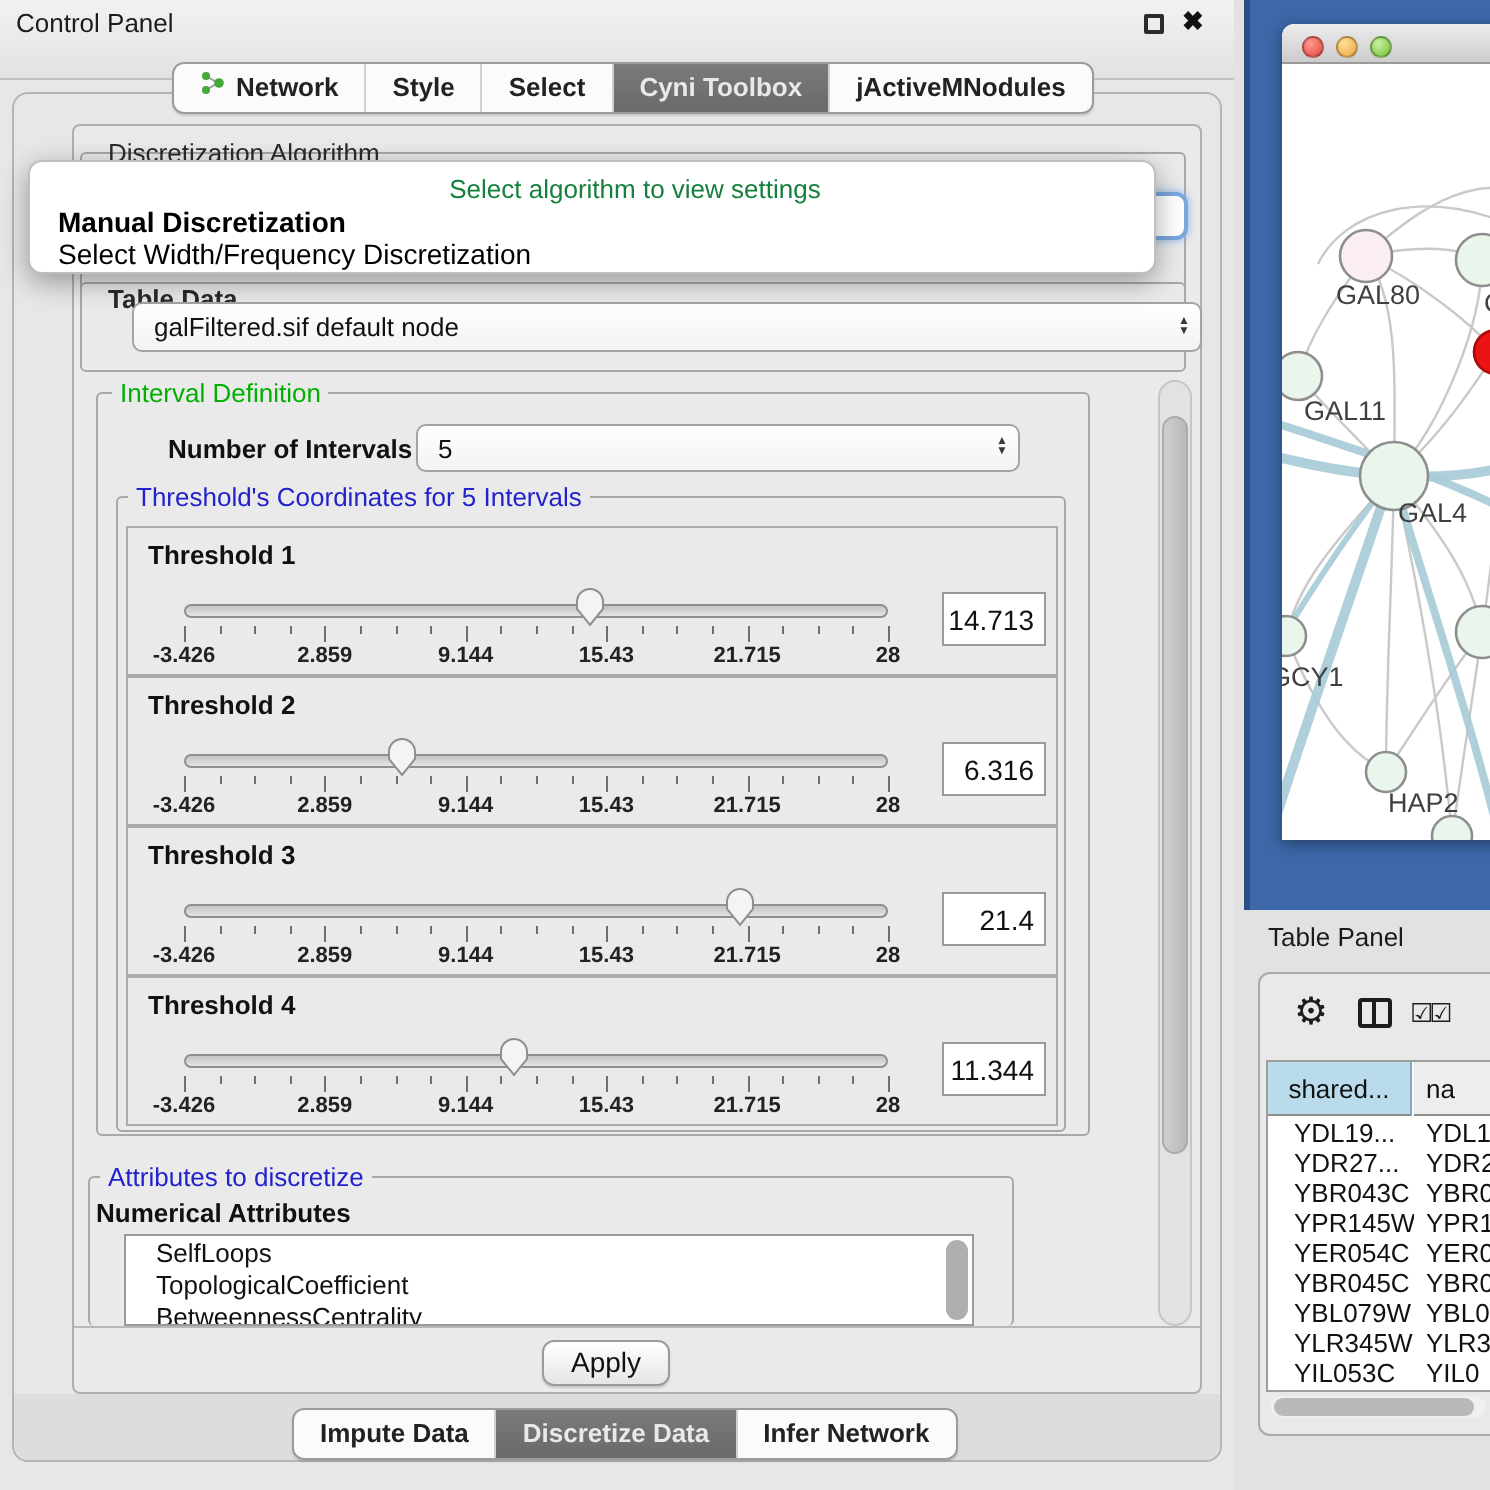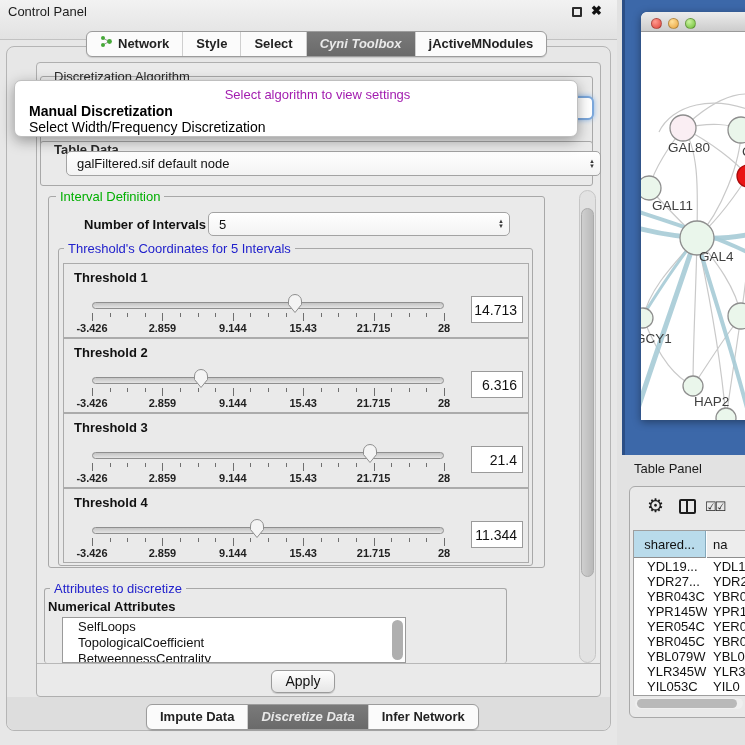--- a/index.html
+++ b/index.html
@@ -10,21 +10,21 @@
   #cp{position:absolute;left:0;top:0;width:617px;height:745px;background:#E7E7E7;}
   #cp-titlebar{position:absolute;left:0;top:0;width:100%;height:40px;background:linear-gradient(#F2F2F2,#E2E2E2);border-bottom:1px solid #C2C2C2;}
   #cp-title{position:absolute;left:8px;top:4px;font-size:13px;color:#1c1c1c;}
   #float-btn{position:absolute;left:572px;top:7px;width:10px;height:10px;border:2px solid #2b2b2b;border-radius:1px;background:transparent;}
   #close-btn{position:absolute;left:591px;top:3px;font-size:13px;font-weight:bold;color:#111;}
 
   
   .tabbar{position:absolute;display:flex;height:26px;background:#FBFBFB;border:1px solid #9C9C9C;border-radius:6px;overflow:hidden;box-shadow:0 1px 1px rgba(0,0,0,.12);}
   .tab{padding:0 13px;line-height:24px;font-size:13px;font-weight:bold;color:#222;border-left:1px solid #CFCFCF;display:flex;align-items:center;gap:5px;white-space:nowrap;}
   .tab:first-child{border-left:none;}
-  .tab.active{background:linear-gradient(#7A7A7A,#6A6A6A);color:#E9E9E9;font-style:italic;}
+  .tab.active{background:linear-gradient(#7A7A7A,#6A6A6A);color:#E9E9E9;}
   #top-tabs{left:86px;top:31px;}
   #bottom-tabs{left:146px;top:704px;}
 
   
   #outer-panel{position:absolute;left:6px;top:46px;width:605px;height:685px;border:1px solid #B5B5B5;border-radius:8px;background:#E7E7E7;}
   #inner-panel{position:absolute;left:36px;top:62px;width:565px;height:635px;border:1px solid #AFAFAF;border-radius:4px;background:#EAEAEA;}
   #band{position:absolute;left:7px;top:697px;width:603px;height:33px;background:#DDDDDD;border-radius:0 0 8px 8px;}
 
   .group{position:absolute;border:1px solid #A8A8A8;border-radius:3px;}
   .group-title{position:absolute;font-size:13px;background:#EAEAEA;padding:0 4px;white-space:nowrap;z-index:2;}
@@ -35,21 +35,21 @@
   
   .combo{position:absolute;background:linear-gradient(#FFFFFF,#F3F3F3);border:1px solid #A3A3A3;border-radius:5px;font-size:13px;color:#111;display:flex;align-items:center;}
   .combo .val{padding-left:10px;flex:1;white-space:nowrap;overflow:hidden;}
   .stepper{width:16px;display:flex;flex-direction:column;align-items:center;justify-content:center;color:#3a3a3a;font-size:6px;line-height:5px;}
 
   
   #hidden-combo{position:absolute;left:558px;top:96px;width:36px;height:24px;background:#fff;border:2px solid #7BA7DB;border-radius:6px;box-shadow:0 0 5px #86B4E8;z-index:1;}
 
   
   #popup{position:absolute;left:14px;top:80px;width:564px;height:57px;background:#fff;border:1px solid #BFBFBF;border-radius:7px;box-shadow:0 4px 14px rgba(0,0,0,.35);z-index:5;}
-  #popup .prompt{position:absolute;left:0;right:0;top:6px;text-align:center;color:#a21caf;font-size:13px;margin-left:43px;}
+  #popup .prompt{position:absolute;left:0;right:0;top:6px;text-align:center;color:#15803d;font-size:13px;margin-left:43px;}
   #popup .item1{position:absolute;left:14px;top:22px;font-size:14px;font-weight:bold;color:#000;}
   #popup .item2{position:absolute;left:14px;top:38px;font-size:14px;color:#000;}
 
   
   #viewport-sep{position:absolute;left:37px;top:663px;width:563px;height:0;border-top:1px solid #B8B8B8;}
   .vscroll-track{position:absolute;left:579px;top:190px;width:17px;height:473px;background:#E2E2E2;border:1px solid #C6C6C6;border-radius:9px;}
   .vscroll-thumb{position:absolute;left:581px;top:208px;width:13px;height:369px;background:linear-gradient(90deg,#CFCFCF,#B9B9B9);border:1px solid #ABABAB;border-radius:7px;}
 
   
   .th-panel{position:absolute;left:63px;width:466px;height:75px;border:1px solid #ABABAB;background:#EAEAEA;}
@@ -58,21 +58,21 @@
   .th-thumb{position:absolute;top:29px;width:16px;height:21px;z-index:2;}
   .th-ticks{position:absolute;left:28px;top:49px;width:352px;height:9px;}
   .tick{position:absolute;top:0;width:1px;background:#6f6f6f;}
   .tick.minor{height:4px;}
   .tick.major{height:8px;}
   .th-ticklabels{position:absolute;left:28px;top:58px;width:352px;height:12px;}
   .ticklab{position:absolute;transform:translateX(-50%);font-size:11px;font-weight:bold;color:#222;white-space:nowrap;}
   .th-value{position:absolute;left:407px;top:32px;width:52px;height:27px;border:1px solid #9A9A9A;background:#fff;font-size:14px;color:#111;text-align:right;padding:0 5px 0 2px;}
 
   
-  #attr-list{position:absolute;left:62px;top:617px;width:344px;height:46px;background:#fff;border:1px solid #9A9A9A;overflow:hidden;}
+  #attr-list{position:absolute;left:62px;top:617px;width:425px;height:46px;background:#fff;border:1px solid #9A9A9A;overflow:hidden;}
   .attr-item{font-size:13px;color:#111;padding:1px 0 1px 15px;height:16px;white-space:nowrap;}
   #attr-scroll{position:absolute;right:2px;top:2px;width:11px;height:40px;background:#AFAFAF;border-radius:6px;}
 
   #apply-btn{position:absolute;left:271px;top:670px;width:64px;height:23px;border:1px solid #9B9B9B;border-radius:6px;background:linear-gradient(#FEFEFE,#E6E6E6);font-size:14px;color:#111;text-align:center;line-height:21px;box-shadow:0 1px 1px rgba(0,0,0,.15);}
 
   #num-label{position:absolute;left:84px;top:217px;font-size:13px;font-weight:bold;color:#111;}
 
   
   #right-col{position:absolute;left:617px;top:0;width:128px;height:745px;background:#E2E2E2;}
   #net-frame{position:absolute;left:5px;top:0;width:123px;height:455px;background:#3C68A9;border-left:3px solid #2C4F86;}

